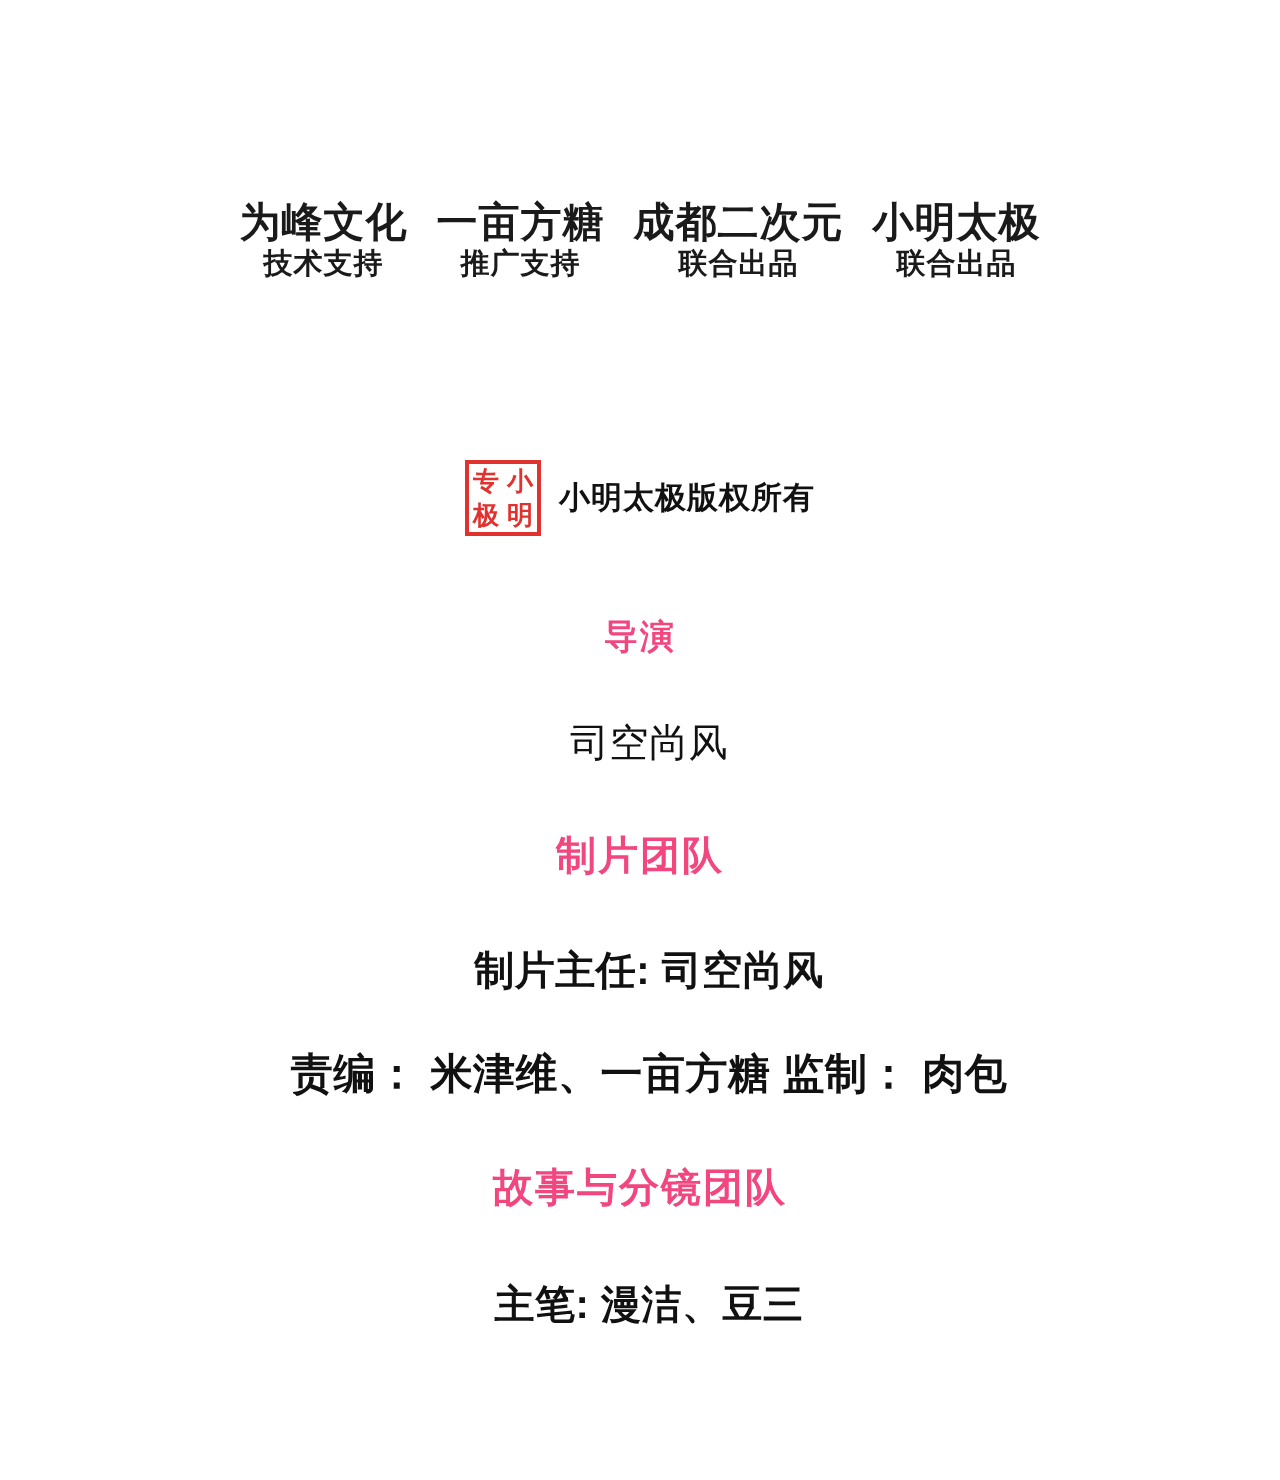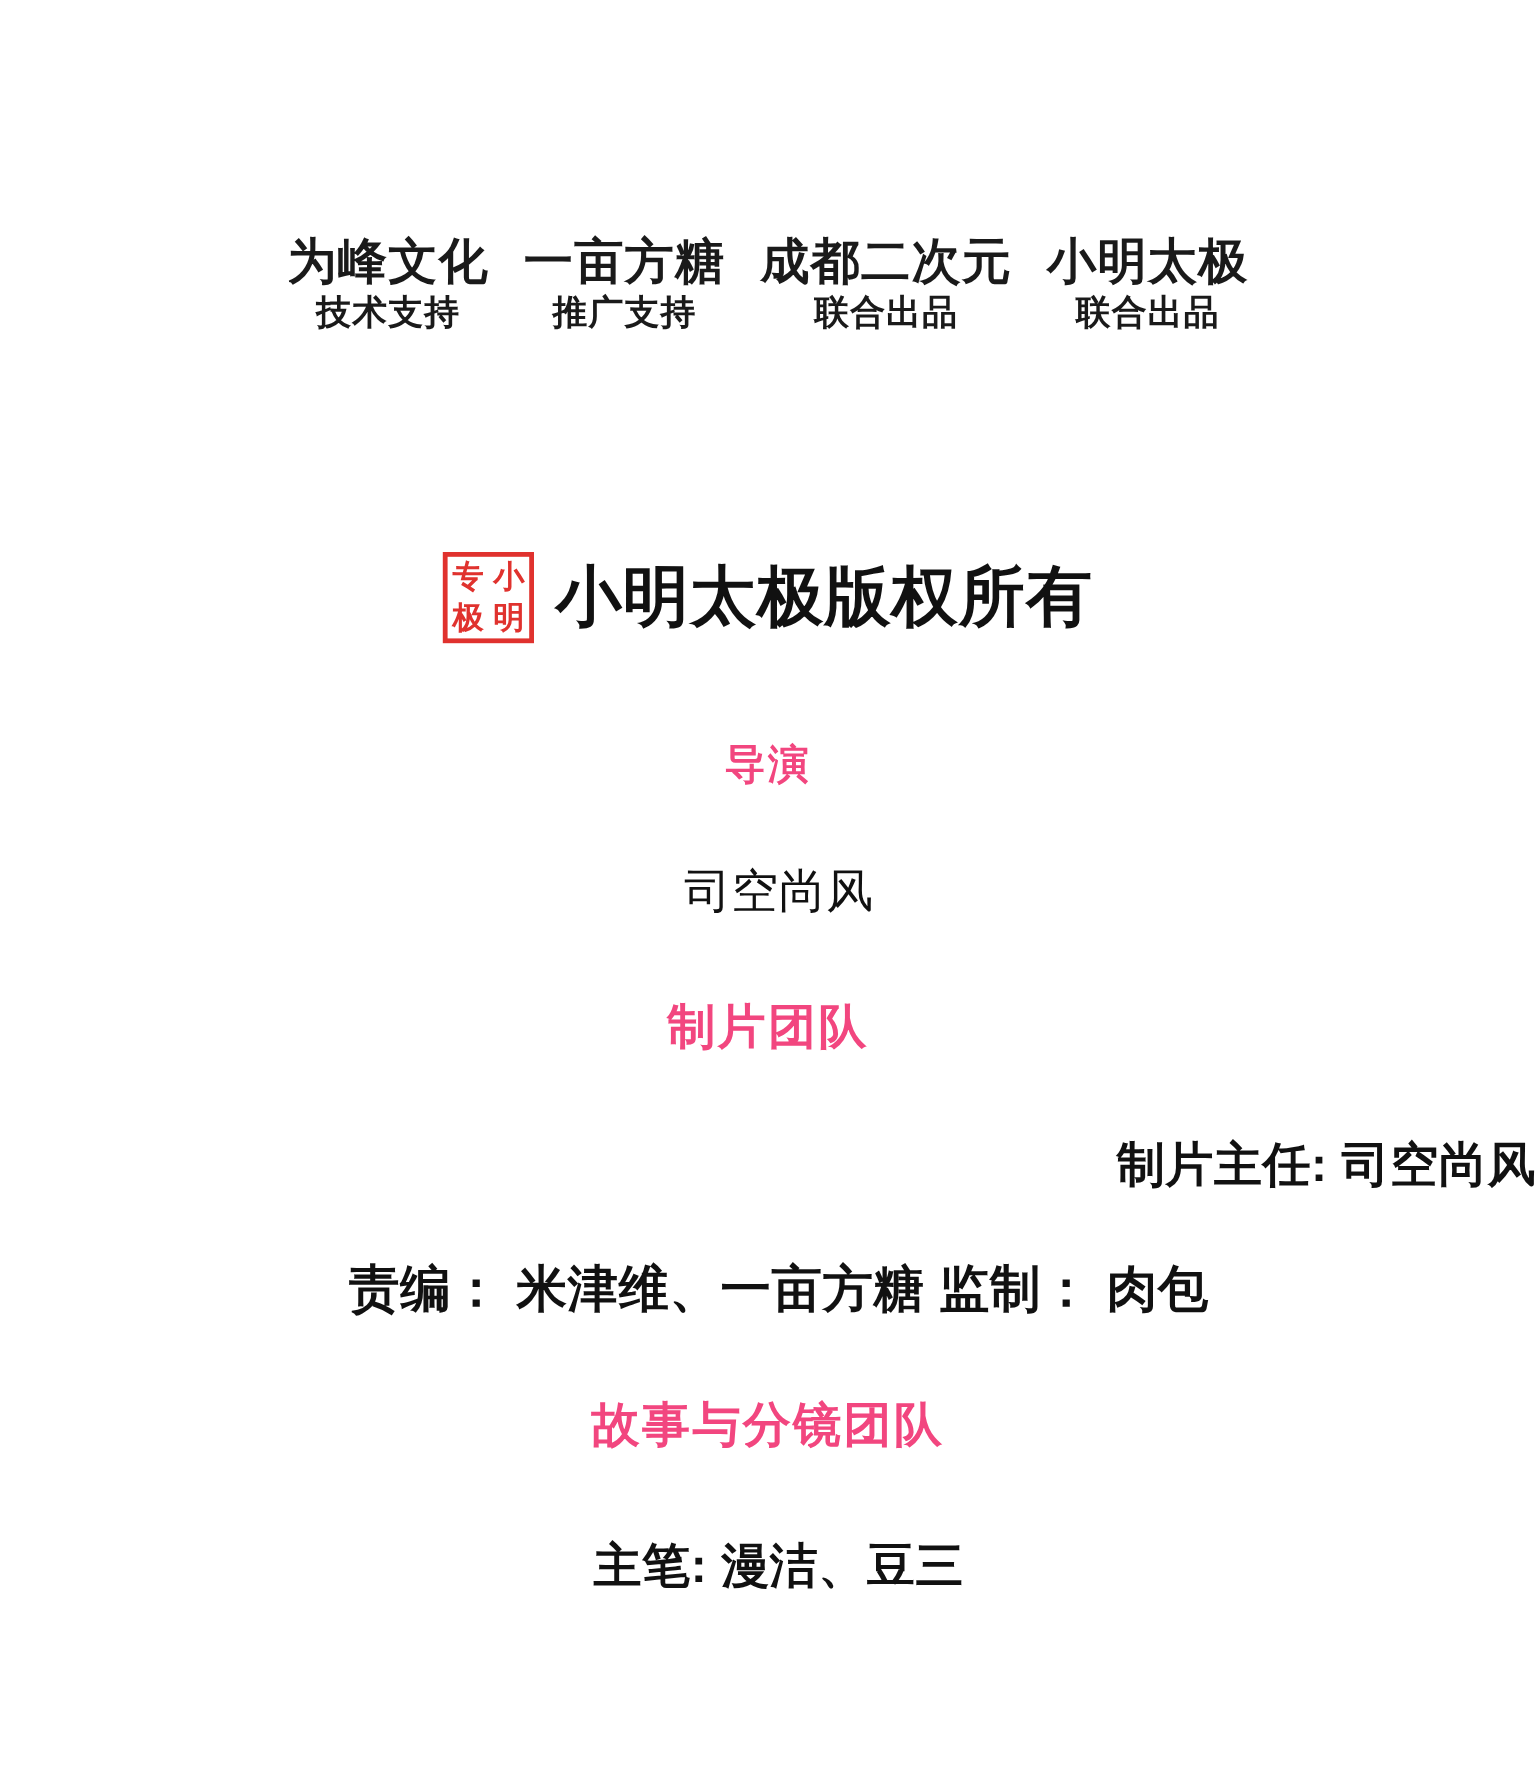--- a/index.html
+++ b/index.html
@@ -25,21 +25,20 @@
   
   .partners {
     position: absolute;
     top: 198px;
     left: 0;
     width: 1280px;
     display: flex;
     justify-content: center;
     align-items: flex-end;
     gap: 29px;
-    font-family: Liberation Mono, monospace;
   }
   .partner {
     text-align: center;
     line-height: 1.18;
   }
   .partner .pname {
     font-size: 41px;
     font-weight: 700;
     letter-spacing: 1px;
     white-space: nowrap;
@@ -77,21 +76,21 @@
     font-size: 26px;
     line-height: 1;
     font-family: "DejaVu Serif", serif;
   }
   .seal span {
     display: flex;
     align-items: center;
     justify-content: center;
   }
   .copyright-text {
-    font-size: 55px;
+    font-size: 31px;
     font-weight: 700;
     letter-spacing: 1px;
     color: #111111;
     white-space: nowrap;
   }
 
   
   .credits {
     position: absolute;
     top: 610px;
@@ -121,21 +120,21 @@
     color: #111111;
     letter-spacing: 0.5px;
     white-space: nowrap;
     padding-left: 18px;
   }
   .l-director {
     margin-top: 56px;
     font-weight: 500;
     font-size: 39px;
   }
-  .l-1 { margin-top: 60px; text-align: right; }
+  .l-1 { margin-top: 60px; }
   .l-2 { margin-top: 48px; font-size: 42px; }
   .l-3 { margin-top: 56px; }
   .l-4 { margin-top: 62px; }
 </style>
 </head>
 <body>
 
 <div class="page">
 
   <div class="partners">

